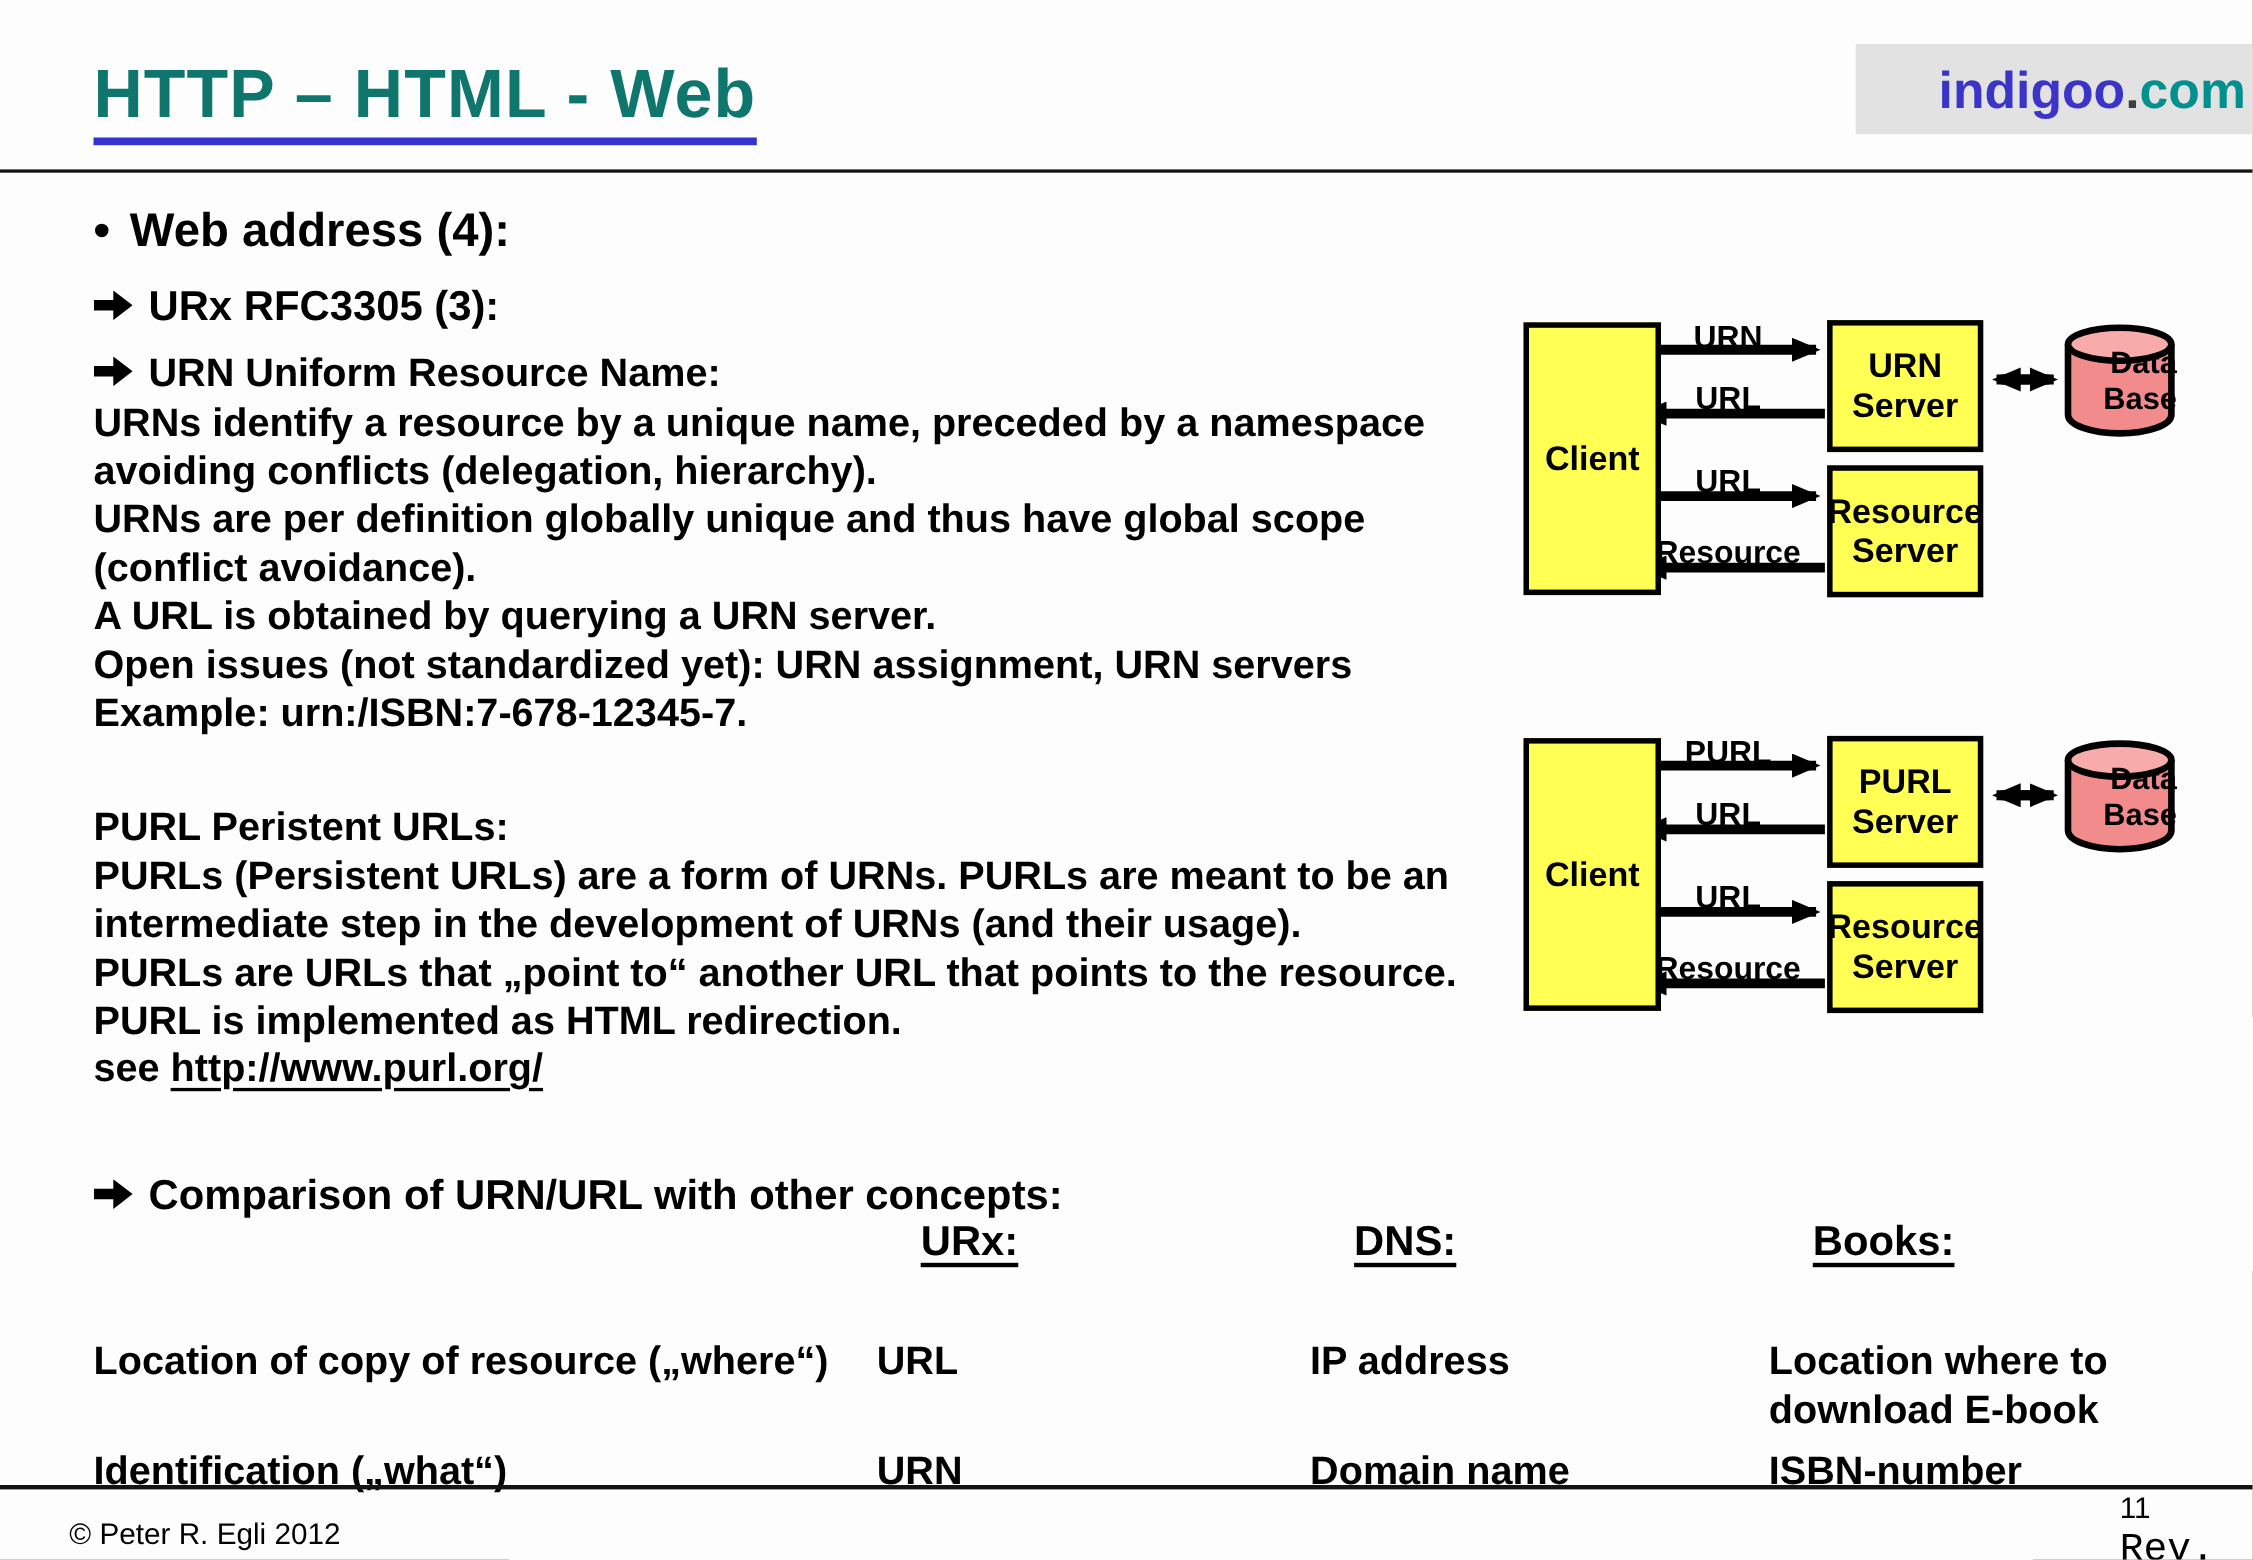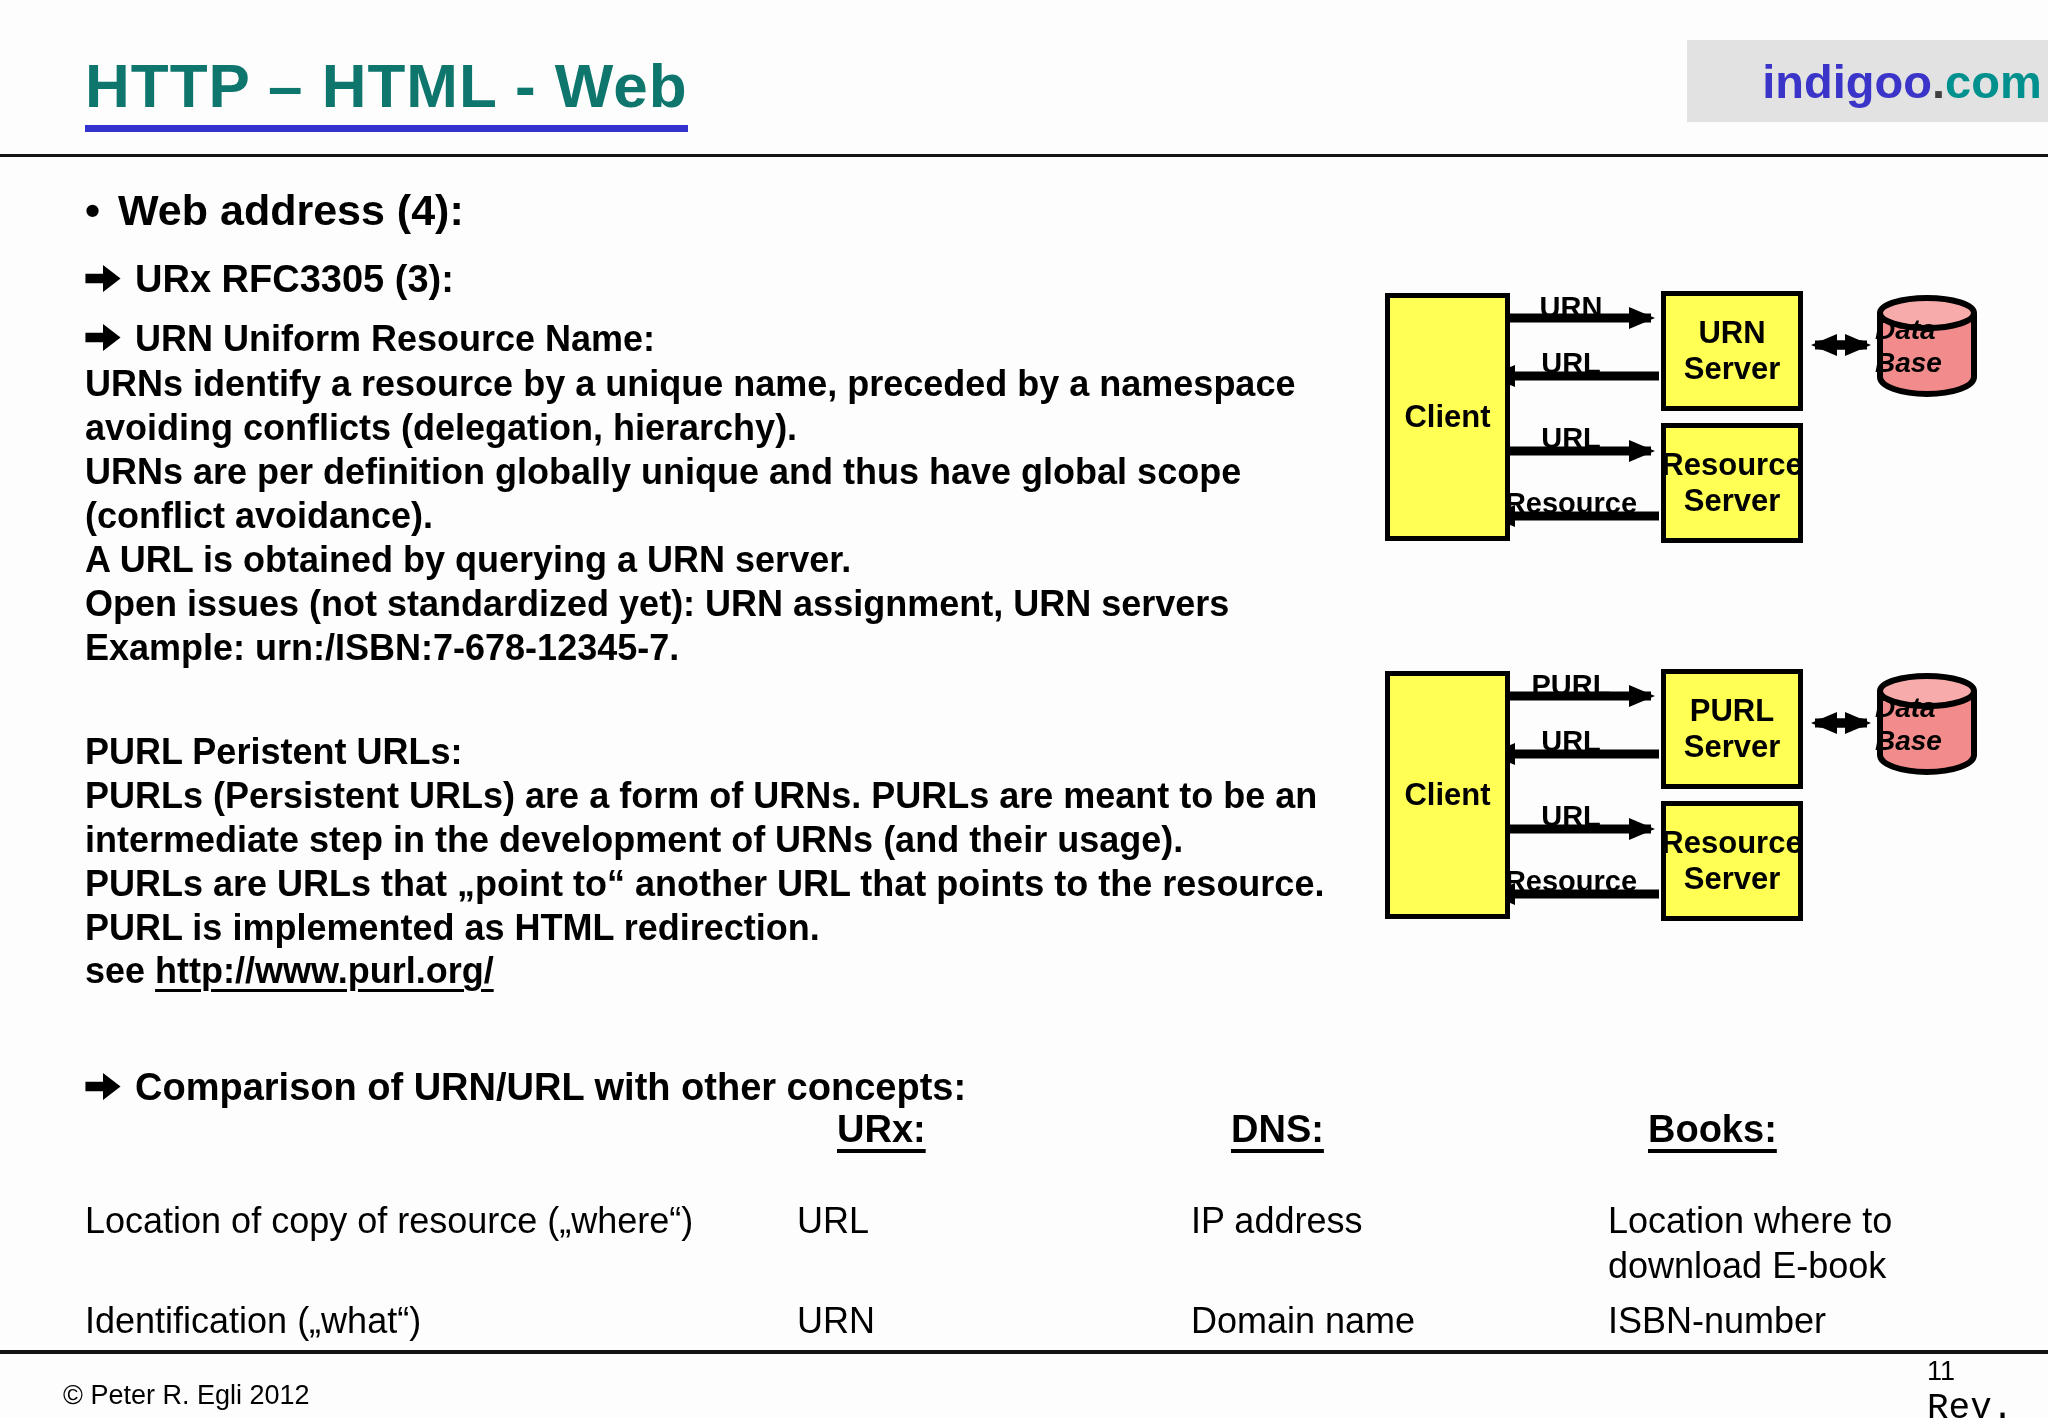--- a/index.html
+++ b/index.html
@@ -29,21 +29,21 @@
   .urn-head{left:85px;top:318px;font-size:36px;font-weight:bold;}
   .urn-body{left:85px;top:362px;}
   .purl-body{left:85px;top:730px;}
   .see-line{left:85px;top:950px;font-size:36px;font-weight:bold;}
   .see-line a{color:#000;text-decoration:underline;text-decoration-thickness:3px;text-underline-offset:6px;}
 
   
   .comp-head{left:85px;top:1066px;font-size:38px;font-weight:bold;}
   .colhead{top:1108px;font-size:38px;font-weight:bold;text-decoration:underline;
            text-decoration-thickness:4px;text-underline-offset:7px;margin-left:40px;}
-  .cell{font-size:36px;font-weight:normal;line-height:45px;white-space:pre-line;}
+  .cell{font-size:36px;font-weight:bold;line-height:45px;white-space:pre-line;margin-top:16px;}
   .x-label{left:85px;}.x-urx{left:797px;}.x-dns{left:1191px;}.x-books{left:1608px;}
   .row1{top:1198px;}.row2{top:1298px;}
 
   
   .footer-line{left:0;top:1350px;width:2048px;height:4px;background:#141414;}
   .copyright{left:63px;top:1380px;font-size:27px;}
   .pagenum{left:1927px;top:1356px;font-size:27px;}
   .rev{left:1927px;top:1388px;font-size:36px;font-family:Liberation Mono, monospace;}
 
   
@@ -52,22 +52,22 @@
   .d2{left:1383px;top:669px;}
   .arrows{position:absolute;left:0;top:0;width:600px;height:256px;}
   .arrows line{stroke:#000;stroke-width:9;}
   .node{position:absolute;box-sizing:border-box;background:#FFFF54;border:5px solid #000;
         display:flex;align-items:center;justify-content:center;text-align:center;
         font-weight:bold;font-size:31px;line-height:36px;white-space:pre-line;}
   .client{left:2px;top:2px;width:125px;height:248px;}
   .s1{left:278px;top:0px;width:142px;height:120px;}
   .s2{left:278px;top:132px;width:142px;height:120px;}
   .cyl{position:absolute;left:492px;top:2px;width:104px;height:106px;}
-  .db-label{position:absolute;left:492px;top:22px;width:104px;text-align:left;
-            font-size:28px;line-height:33px;font-weight:bold;white-space:pre-line;font-style:italic;}
+  .db-label{position:absolute;left:492px;top:22px;width:104px;text-align:right;
+            font-size:28px;line-height:33px;font-weight:bold;white-space:pre-line;}
   .alabel{position:absolute;left:100px;width:176px;text-align:center;
           font-size:29px;font-weight:bold;}
   .al1{top:0px;}.al2{top:56px;}.al3{top:131px;}.al4{top:196px;}
 </style>
 </head>
 <body>
 
 <div class="slide">
 
   <div class="abs title">HTTP – HTML - Web</div>

